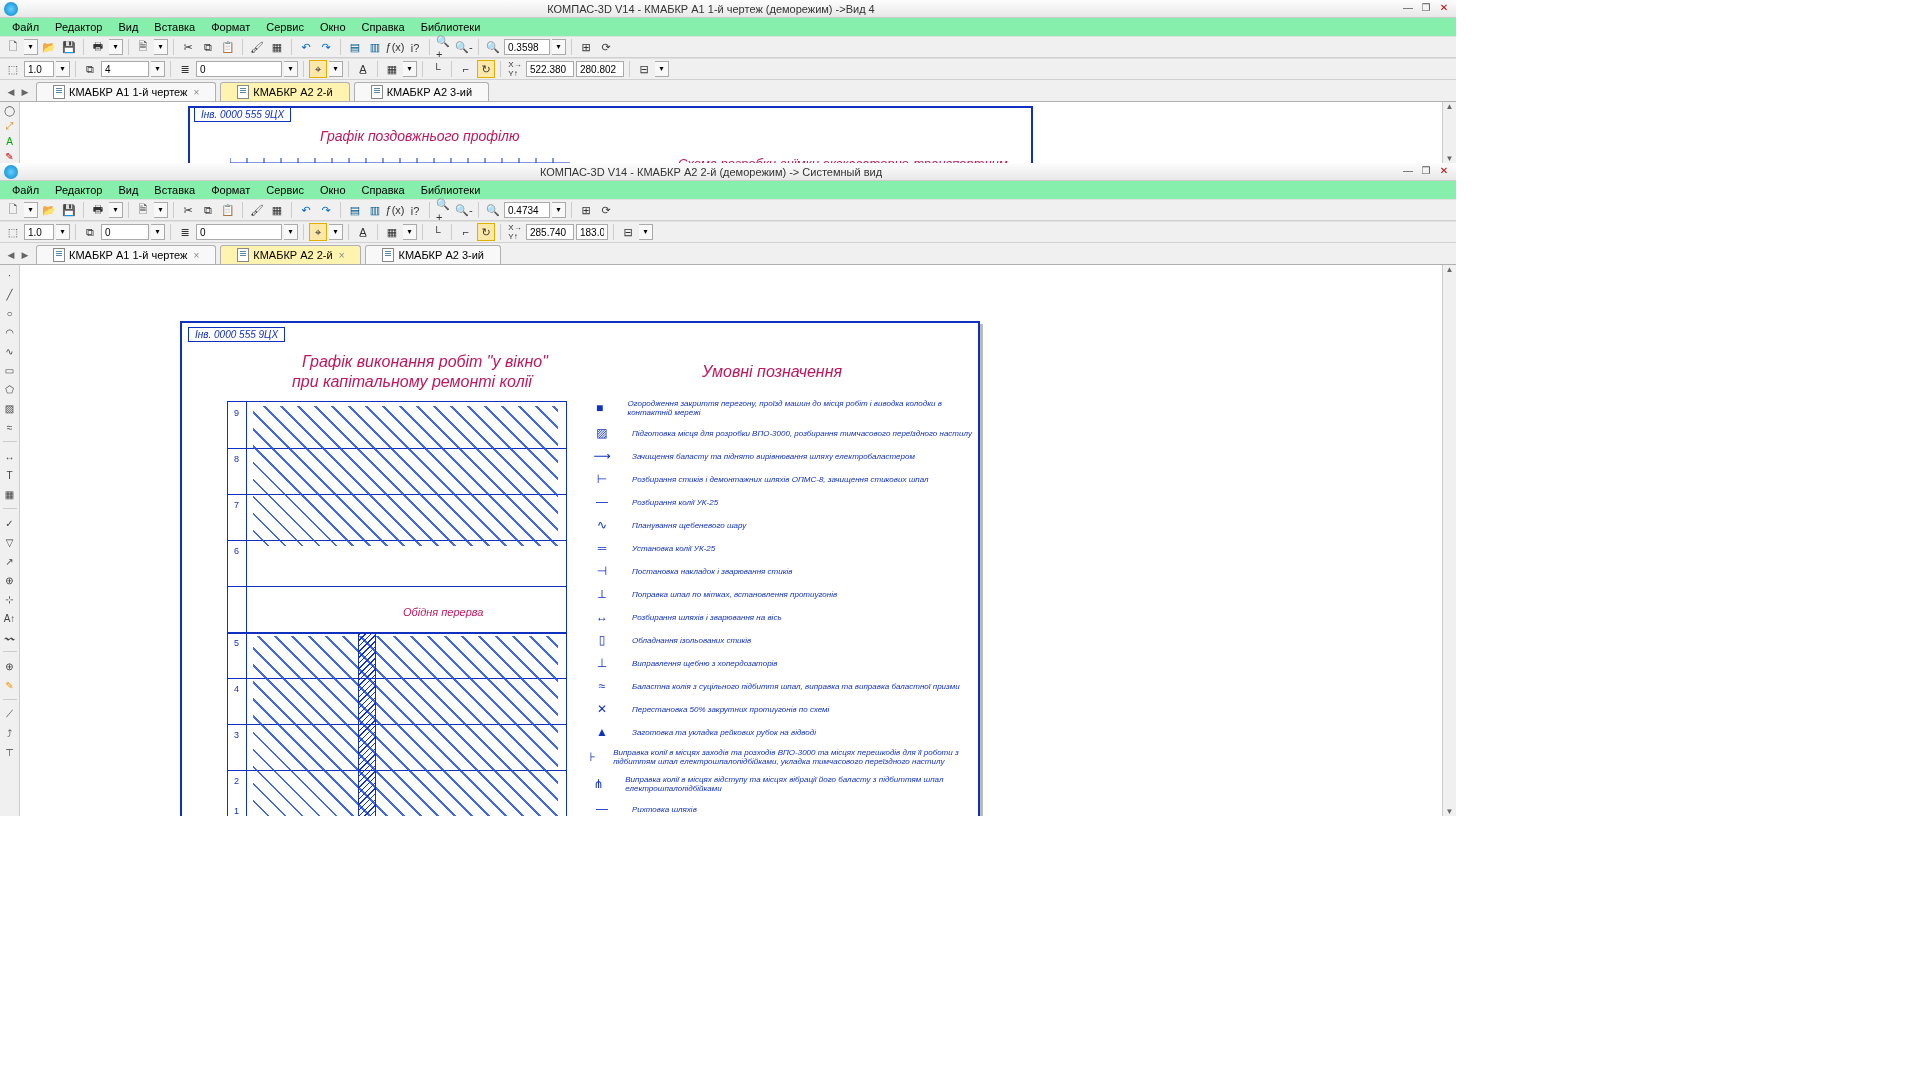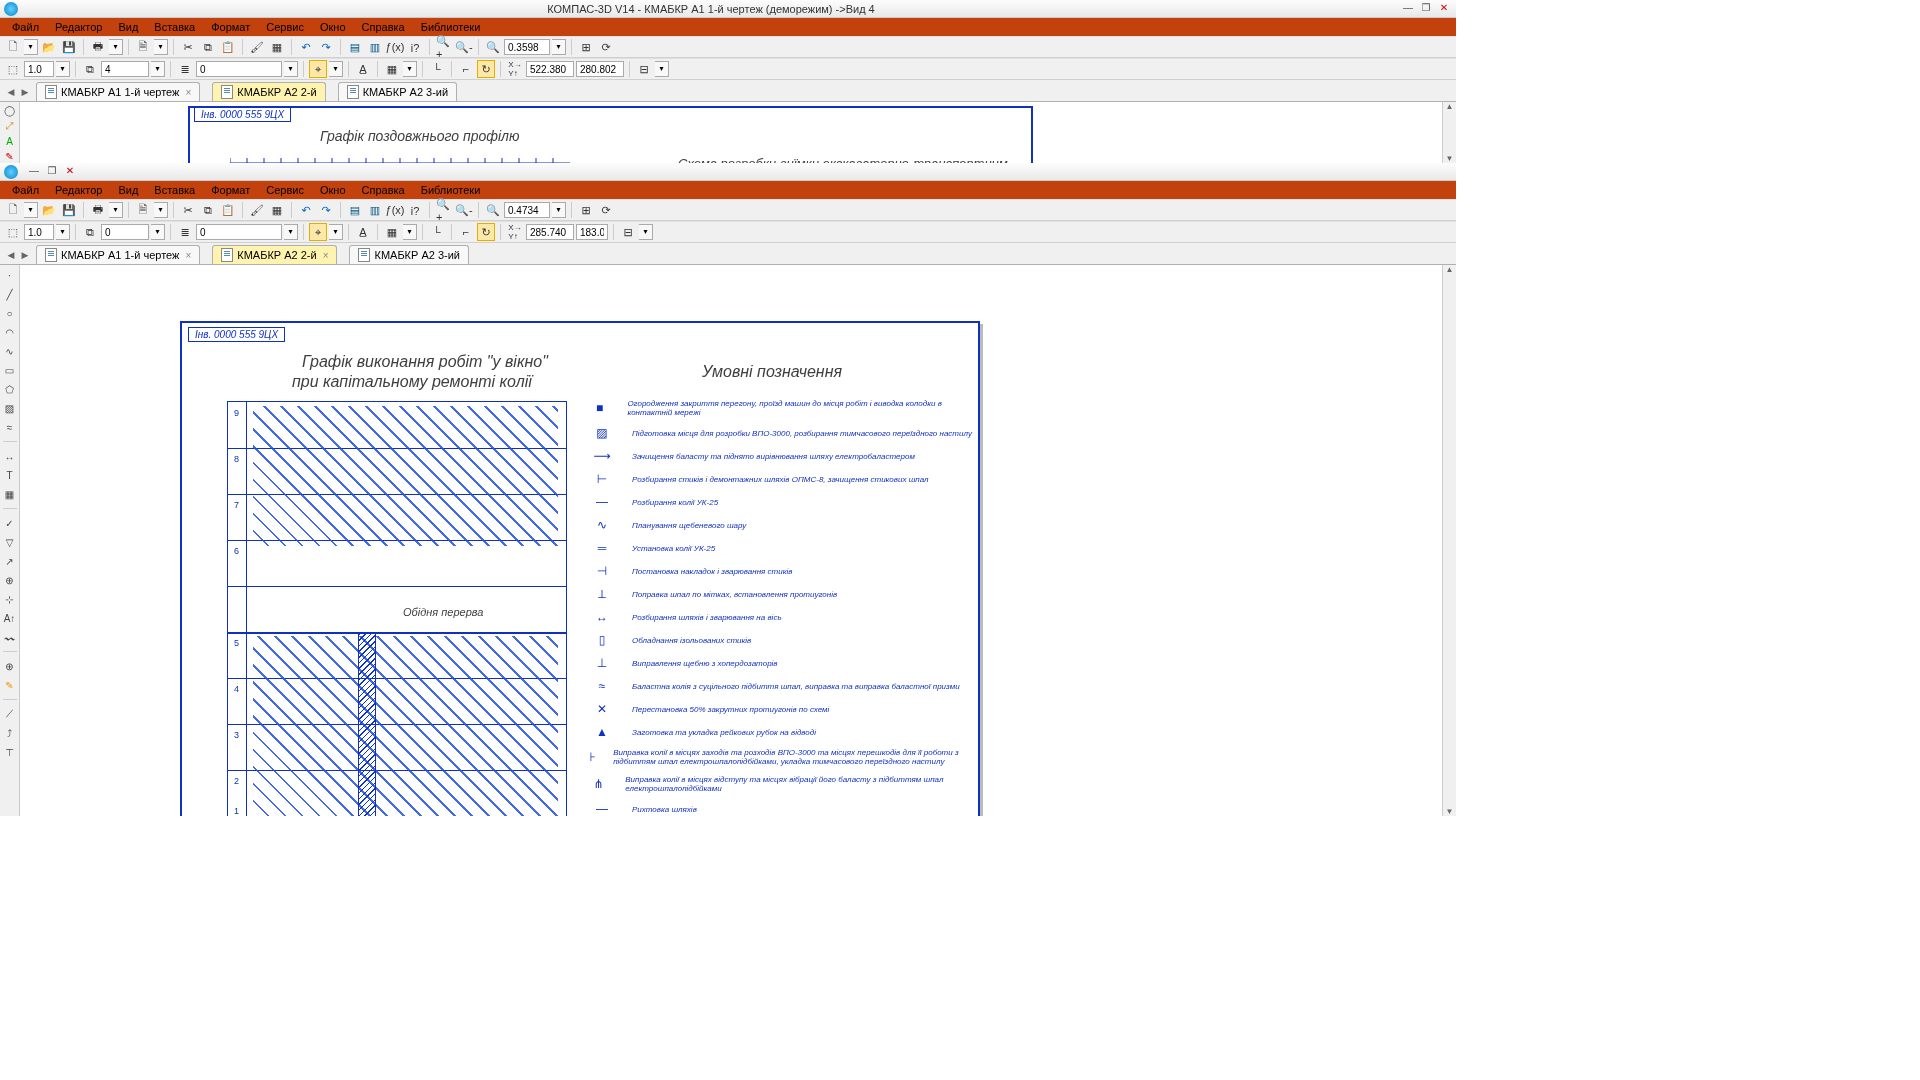--- a/index.html
+++ b/index.html
@@ -3,50 +3,50 @@
 <meta charset="utf-8">
 <style>
 * { margin: 0; padding: 0; box-sizing: border-box; font-family: Tahoma, Arial, sans-serif; }
 body { background: #fff; font-size: 11px; overflow: hidden; width: 1456px; height: 816px; }
 
 .titlebar { height: 18px; background: linear-gradient(#fdfdfd,#e8e8e8); display: flex; align-items: center; padding: 0 4px; border-bottom: 1px solid #ccc; }
 .titlebar .app-icon { width: 14px; height: 14px; border-radius: 50%; background: radial-gradient(#6cf,#08c); margin-right: 6px; }
 .titlebar .title { flex: 1; text-align: center; font-size: 11px; color: #333; }
 .titlebar .win-btn { width: 16px; height: 14px; font-size: 10px; text-align: center; color: #555; margin-left: 2px; cursor: pointer; }
 
-.menubar { height: 18px; display: flex; align-items: center; padding: 0 4px; font-size: 11px; background: #c2410c; }
+.menubar { height: 18px; display: flex; align-items: center; padding: 0 4px; font-size: 11px; background: #86efac; }
 .menubar span { padding: 1px 8px; cursor: pointer; }
 
 .toolbar { height: 22px; display: flex; align-items: center; padding: 0 4px; background: #f0f0f0; border-top: 1px solid #e0e0e0; border-bottom: 1px solid #d0d0d0; gap: 2px; }
 .tb-btn { width: 18px; height: 18px; display: inline-flex; align-items: center; justify-content: center; font-size: 11px; color: #333; border: 1px solid transparent; cursor: pointer; }
 .tb-sep { width: 1px; height: 16px; background: #ccc; margin: 0 3px; }
 .tb-input { font-size: 10px; height: 16px; border: 1px solid #aaa; padding: 0 3px; background: #fff; }
 .tb-dd { width: 14px; height: 16px; border: 1px solid #aaa; border-left: none; background: #f8f8f8; font-size: 8px; text-align: center; line-height: 14px; cursor: pointer; }
 .tb-active { background: #fde8a8; border: 1px solid #e0b000; }
 
 .tabbar { height: 22px; display: flex; align-items: flex-end; padding-left: 36px; background: #f0f0f0; border-bottom: 1px solid #b0b0b0; }
 .tabbar .nav { position: absolute; left: 4px; display: flex; }
 .tabbar .nav span { width: 14px; height: 14px; font-size: 9px; text-align: center; color: #666; cursor: pointer; }
-.tab { display: flex; align-items: center; padding: 2px 8px; font-size: 11px; border: 1px solid #b0b0b0; border-bottom: none; background: #f8f8f8; margin-right: 12px; border-radius: 3px 3px 0 0; cursor: pointer; justify-content: center; }
+.tab { display: flex; align-items: center; padding: 2px 16px; font-size: 11px; border: 1px solid #b0b0b0; border-bottom: none; background: #f8f8f8; margin-right: 4px; border-radius: 3px 3px 0 0; cursor: pointer; justify-content: center; }
 .tab.active-yellow { background: #fff3b0; }
 .tab .doc-icon { width: 12px; height: 14px; background: #fff; border: 1px solid #888; margin-right: 4px; position: relative; }
 .tab .doc-icon::after { content: ''; position: absolute; top: 2px; left: 2px; right: 2px; height: 6px; background: repeating-linear-gradient(#58a,#58a 1px,transparent 1px,transparent 2px); }
 .tab .close { margin-left: 6px; font-size: 10px; color: #888; }
 
 .window { position: relative; }
 .lefttool { position: absolute; left: 0; top: 0; bottom: 0; width: 20px; background: #f0f0f0; border-right: 1px solid #ccc; display: flex; flex-direction: column; align-items: center; padding-top: 2px; gap: 3px; }
 .lefttool .lt-btn { width: 16px; height: 16px; font-size: 10px; display: flex; align-items: center; justify-content: center; color: #444; cursor: pointer; }
 
 .canvas { position: absolute; left: 20px; right: 14px; top: 0; bottom: 0; background: #fff; overflow: hidden; }
 .scroll-v { position: absolute; right: 0; top: 0; bottom: 0; width: 14px; background: #f0f0f0; border-left: 1px solid #ccc; }
 .scroll-v::before { content: '▲'; position: absolute; top: 0; width: 100%; text-align: center; font-size: 8px; color: #666; }
 .scroll-v::after { content: '▼'; position: absolute; bottom: 0; width: 100%; text-align: center; font-size: 8px; color: #666; }
 
 .drawing-frame { position: absolute; border: 2px solid #1030c0; background: #fff; }
-.dtext { position: absolute; font-style: italic; color: #404040; white-space: nowrap; }
+.dtext { position: absolute; font-style: italic; color: #be185d; white-space: nowrap; }
 .idbox { position: absolute; border: 1px solid #1030c0; padding: 1px 6px; font-style: italic; font-size: 10px; color: #1030c0; }
 
 
 .grid-box { position: absolute; border: 1px solid #1030c0; }
 .diag-lines { position: absolute; background: repeating-linear-gradient(45deg, transparent, transparent 10px, #2050e0 10px, #2050e0 12px); }
 .legend-row { display: flex; align-items: center; gap: 10px; margin-bottom: 9px; }
 .legend-sym { width: 40px; display: flex; justify-content: center; }
 .legend-txt { font-size: 8px; font-style: italic; color: #1030c0; }
 </style>
 </head>
@@ -205,20 +205,21 @@
         </svg>
       </div>
     </div>
     <div class="scroll-v"></div>
   </div>
 </div>
 
 <div class="window" style="height:653px;">
   <div class="titlebar">
     <span class="app-icon"></span>
+    <span class="title">КОМПАС-3D V14 - КМАБКР А2 2-й (деморежим) -&gt; Системный вид</span>
     <span class="win-btn">—</span>
     <span class="win-btn">❐</span>
     <span class="win-btn" style="color:#c00;">✕</span>
   </div>
 
   <div class="menubar">
     <span>Файл</span>
     <span>Редактор</span>
     <span>Вид</span>
     <span>Вставка</span>

